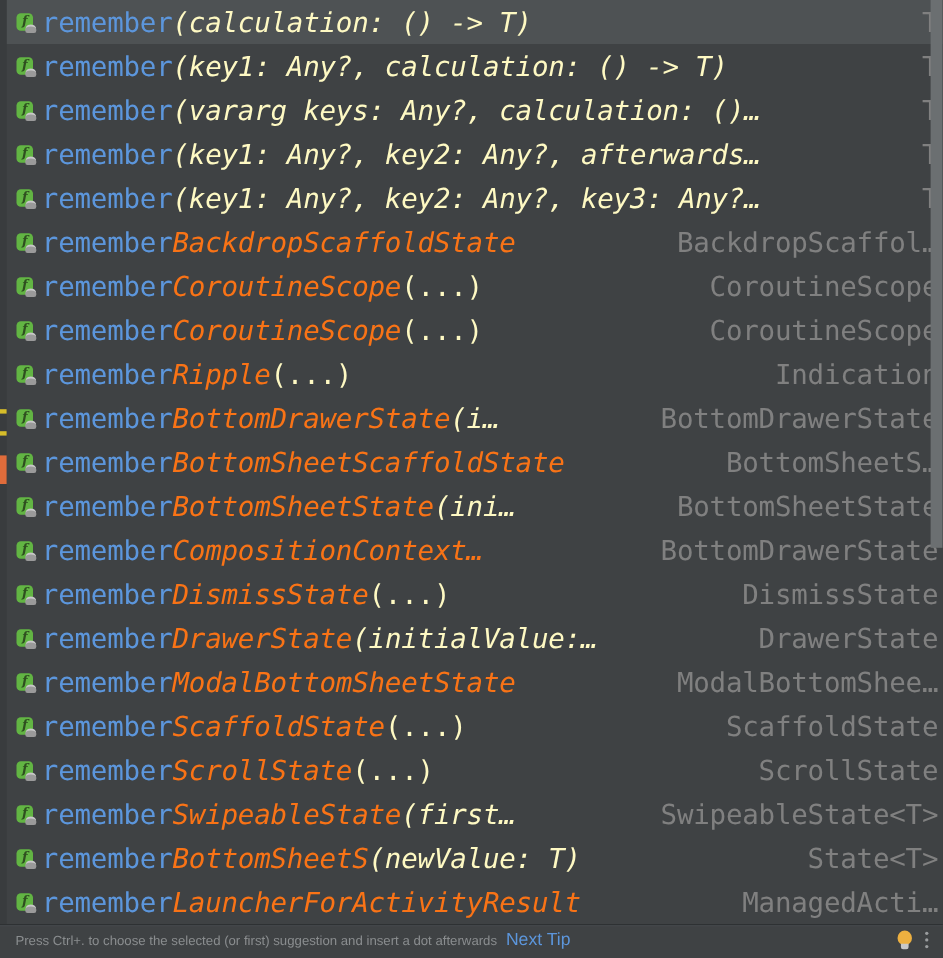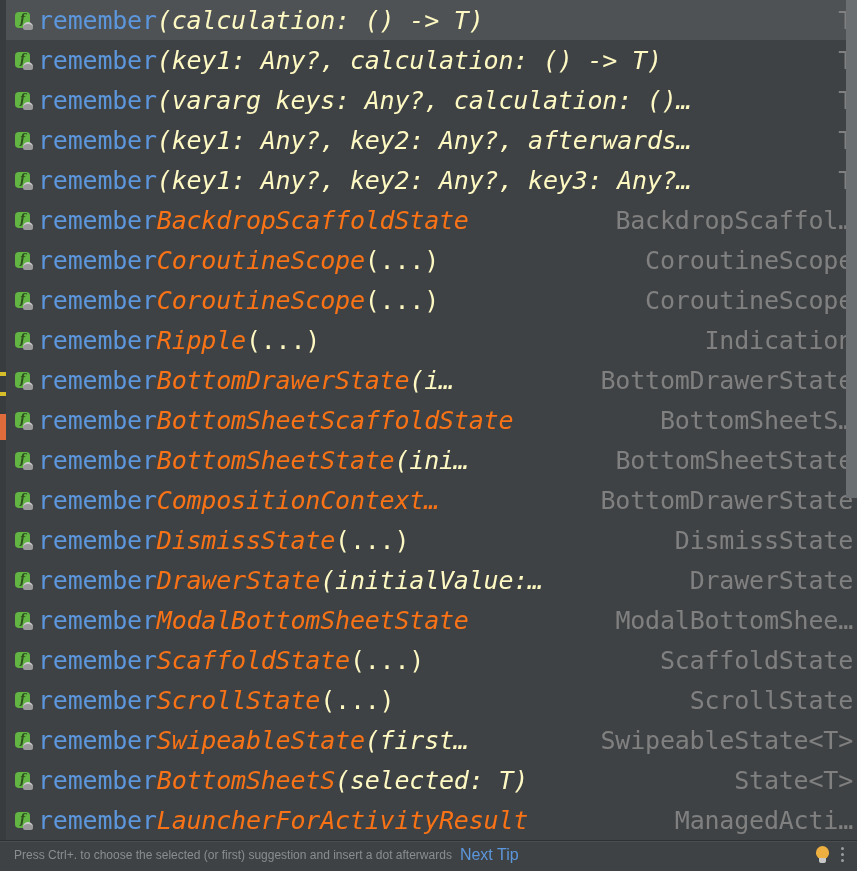--- a/index.html
+++ b/index.html
@@ -415,21 +415,21 @@
           </span>
           <span class="names"><span class="name-prefix">remember</span><span class="name-rest">SwipeableState</span><span class="params">(first…</span></span>
           <span class="type">SwipeableState&lt;T&gt;</span>
         </div>
         <div class="row">
           <span class="icon">
             <span class="blob"></span>
             <span class="glyph">f</span>
             <span class="badge"></span>
           </span>
-          <span class="names"><span class="name-prefix">remember</span><span class="name-rest">BottomSheetS</span><span class="params">(selected: T)</span></span>
+          <span class="names"><span class="name-prefix">remember</span><span class="name-rest">BottomSheetS</span><span class="params">(newValue: T)</span></span>
           <span class="type">State&lt;T&gt;</span>
         </div>
         <div class="row">
           <span class="icon">
             <span class="blob"></span>
             <span class="glyph">f</span>
             <span class="badge"></span>
           </span>
           <span class="names"><span class="name-prefix">remember</span><span class="name-rest">LauncherForActivityResult</span></span>
           <span class="type">ManagedActi…</span>

